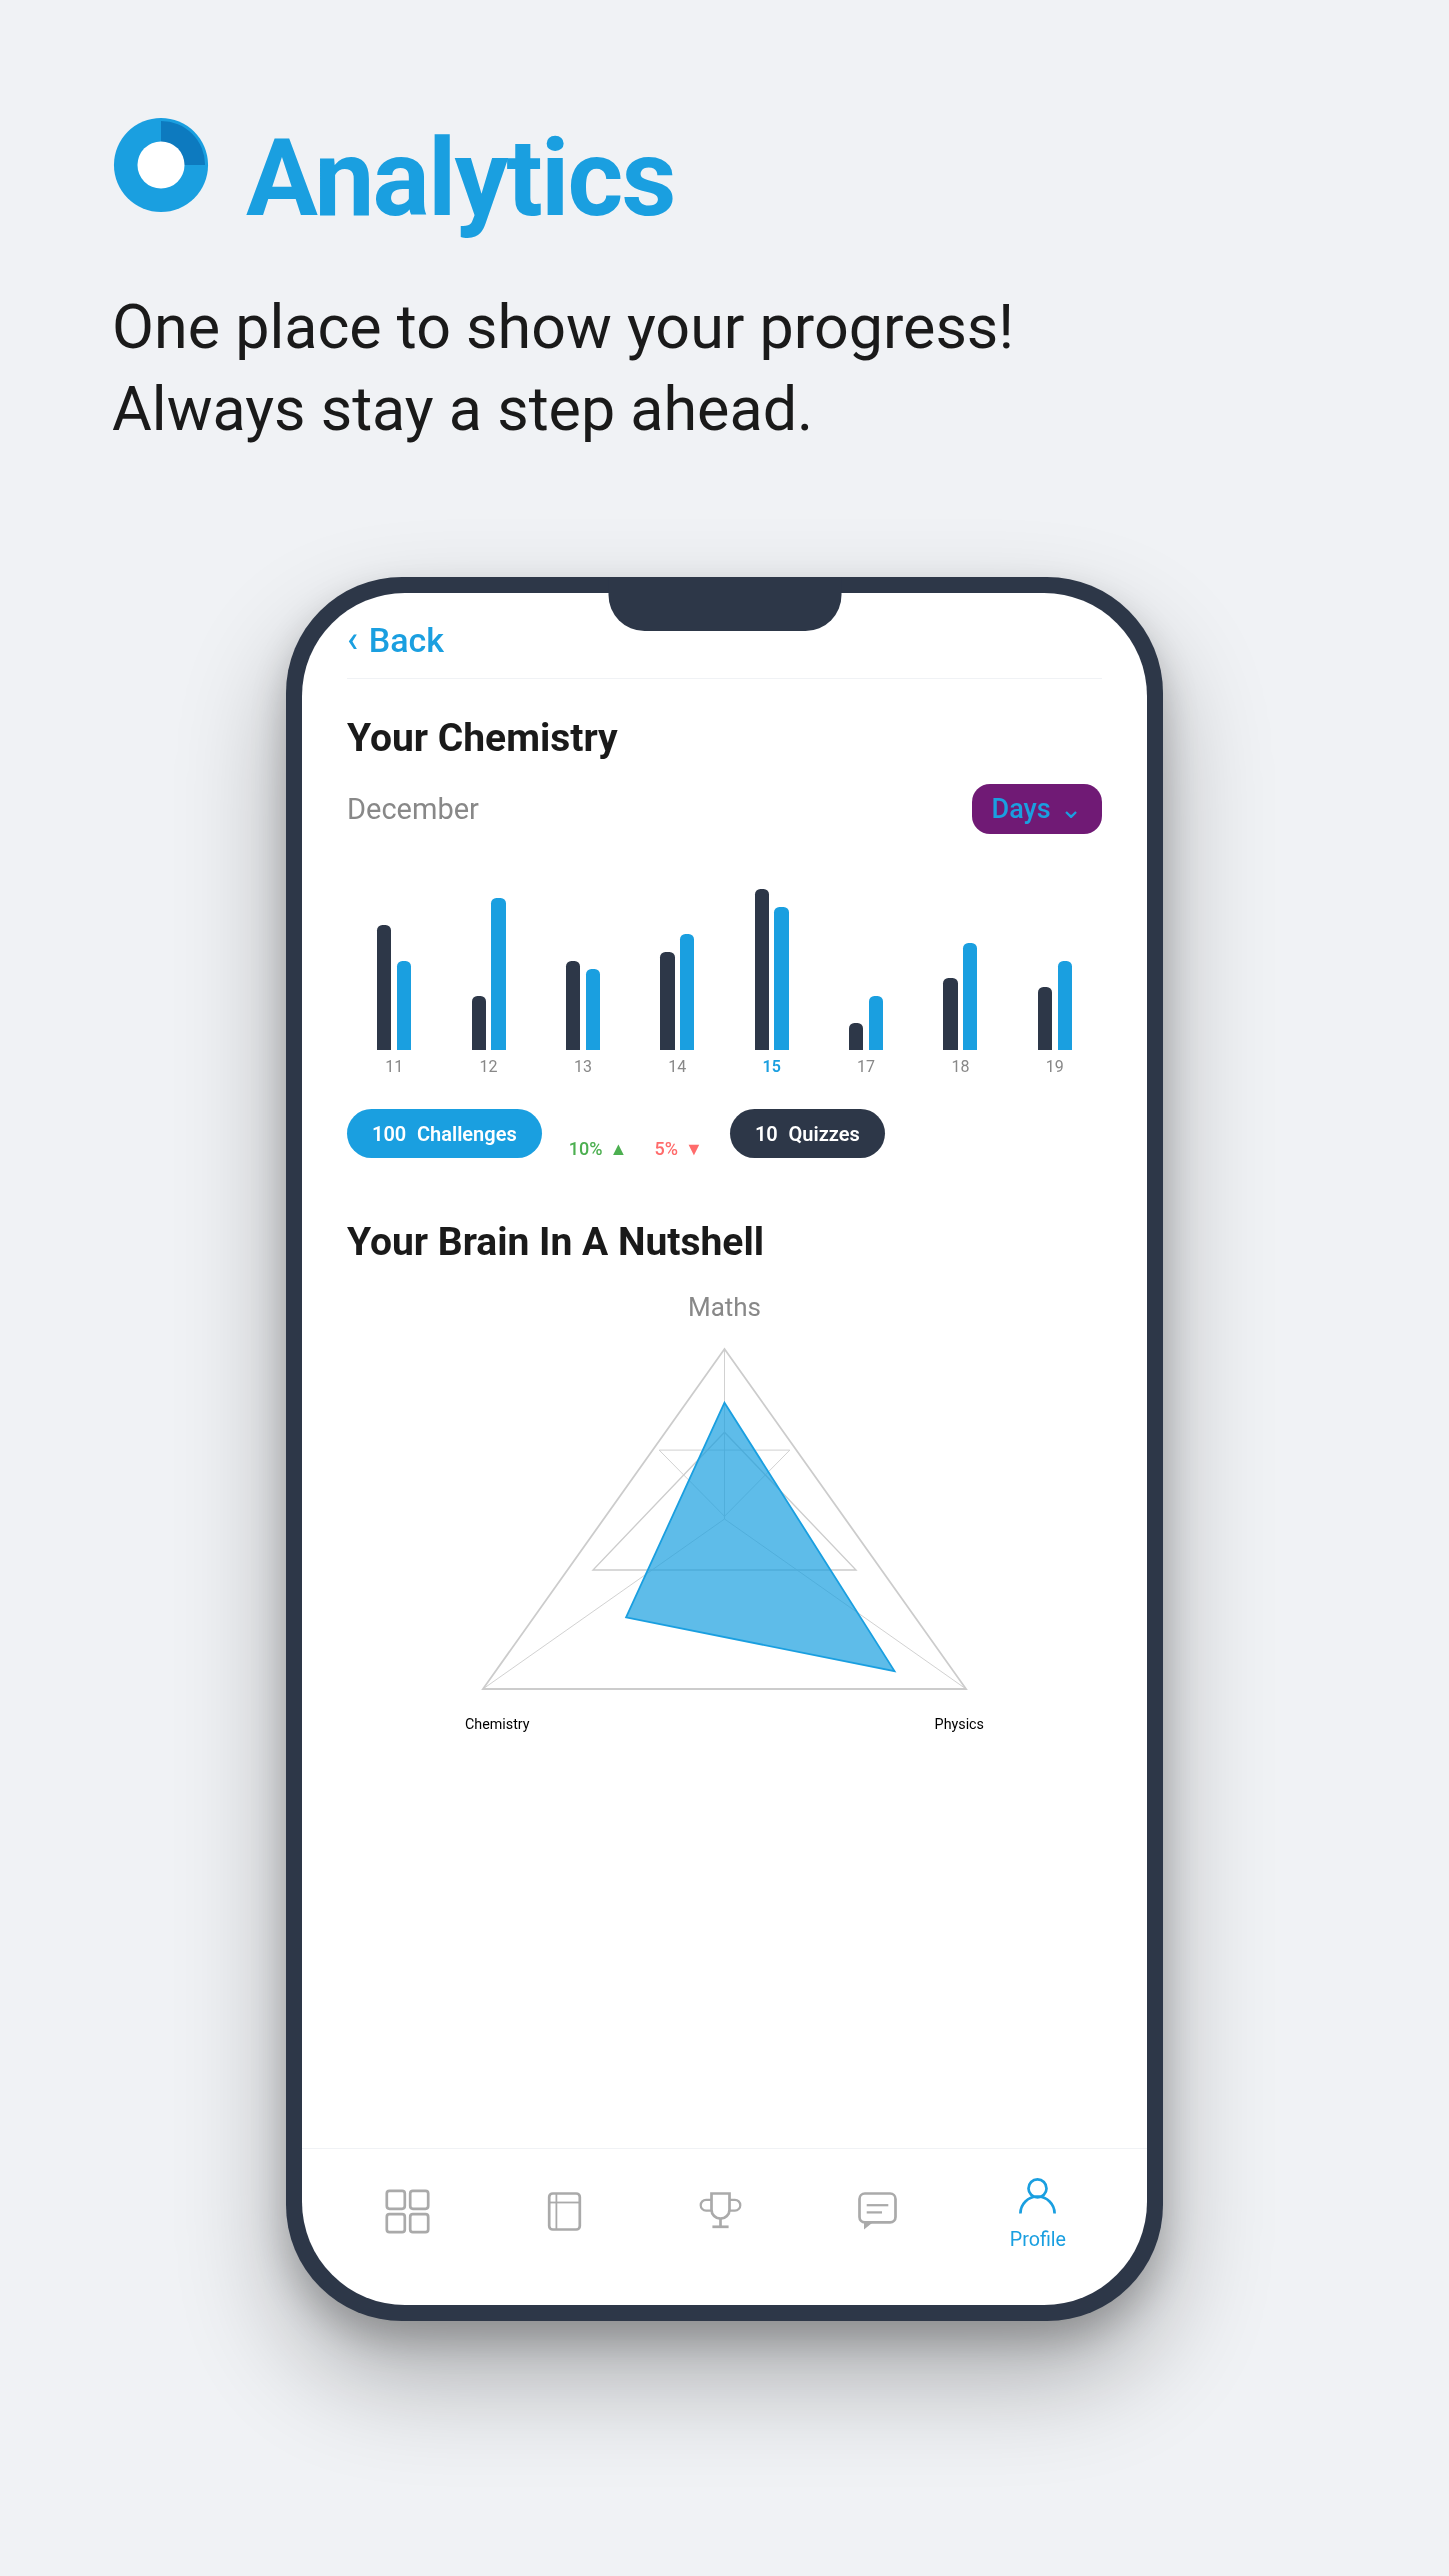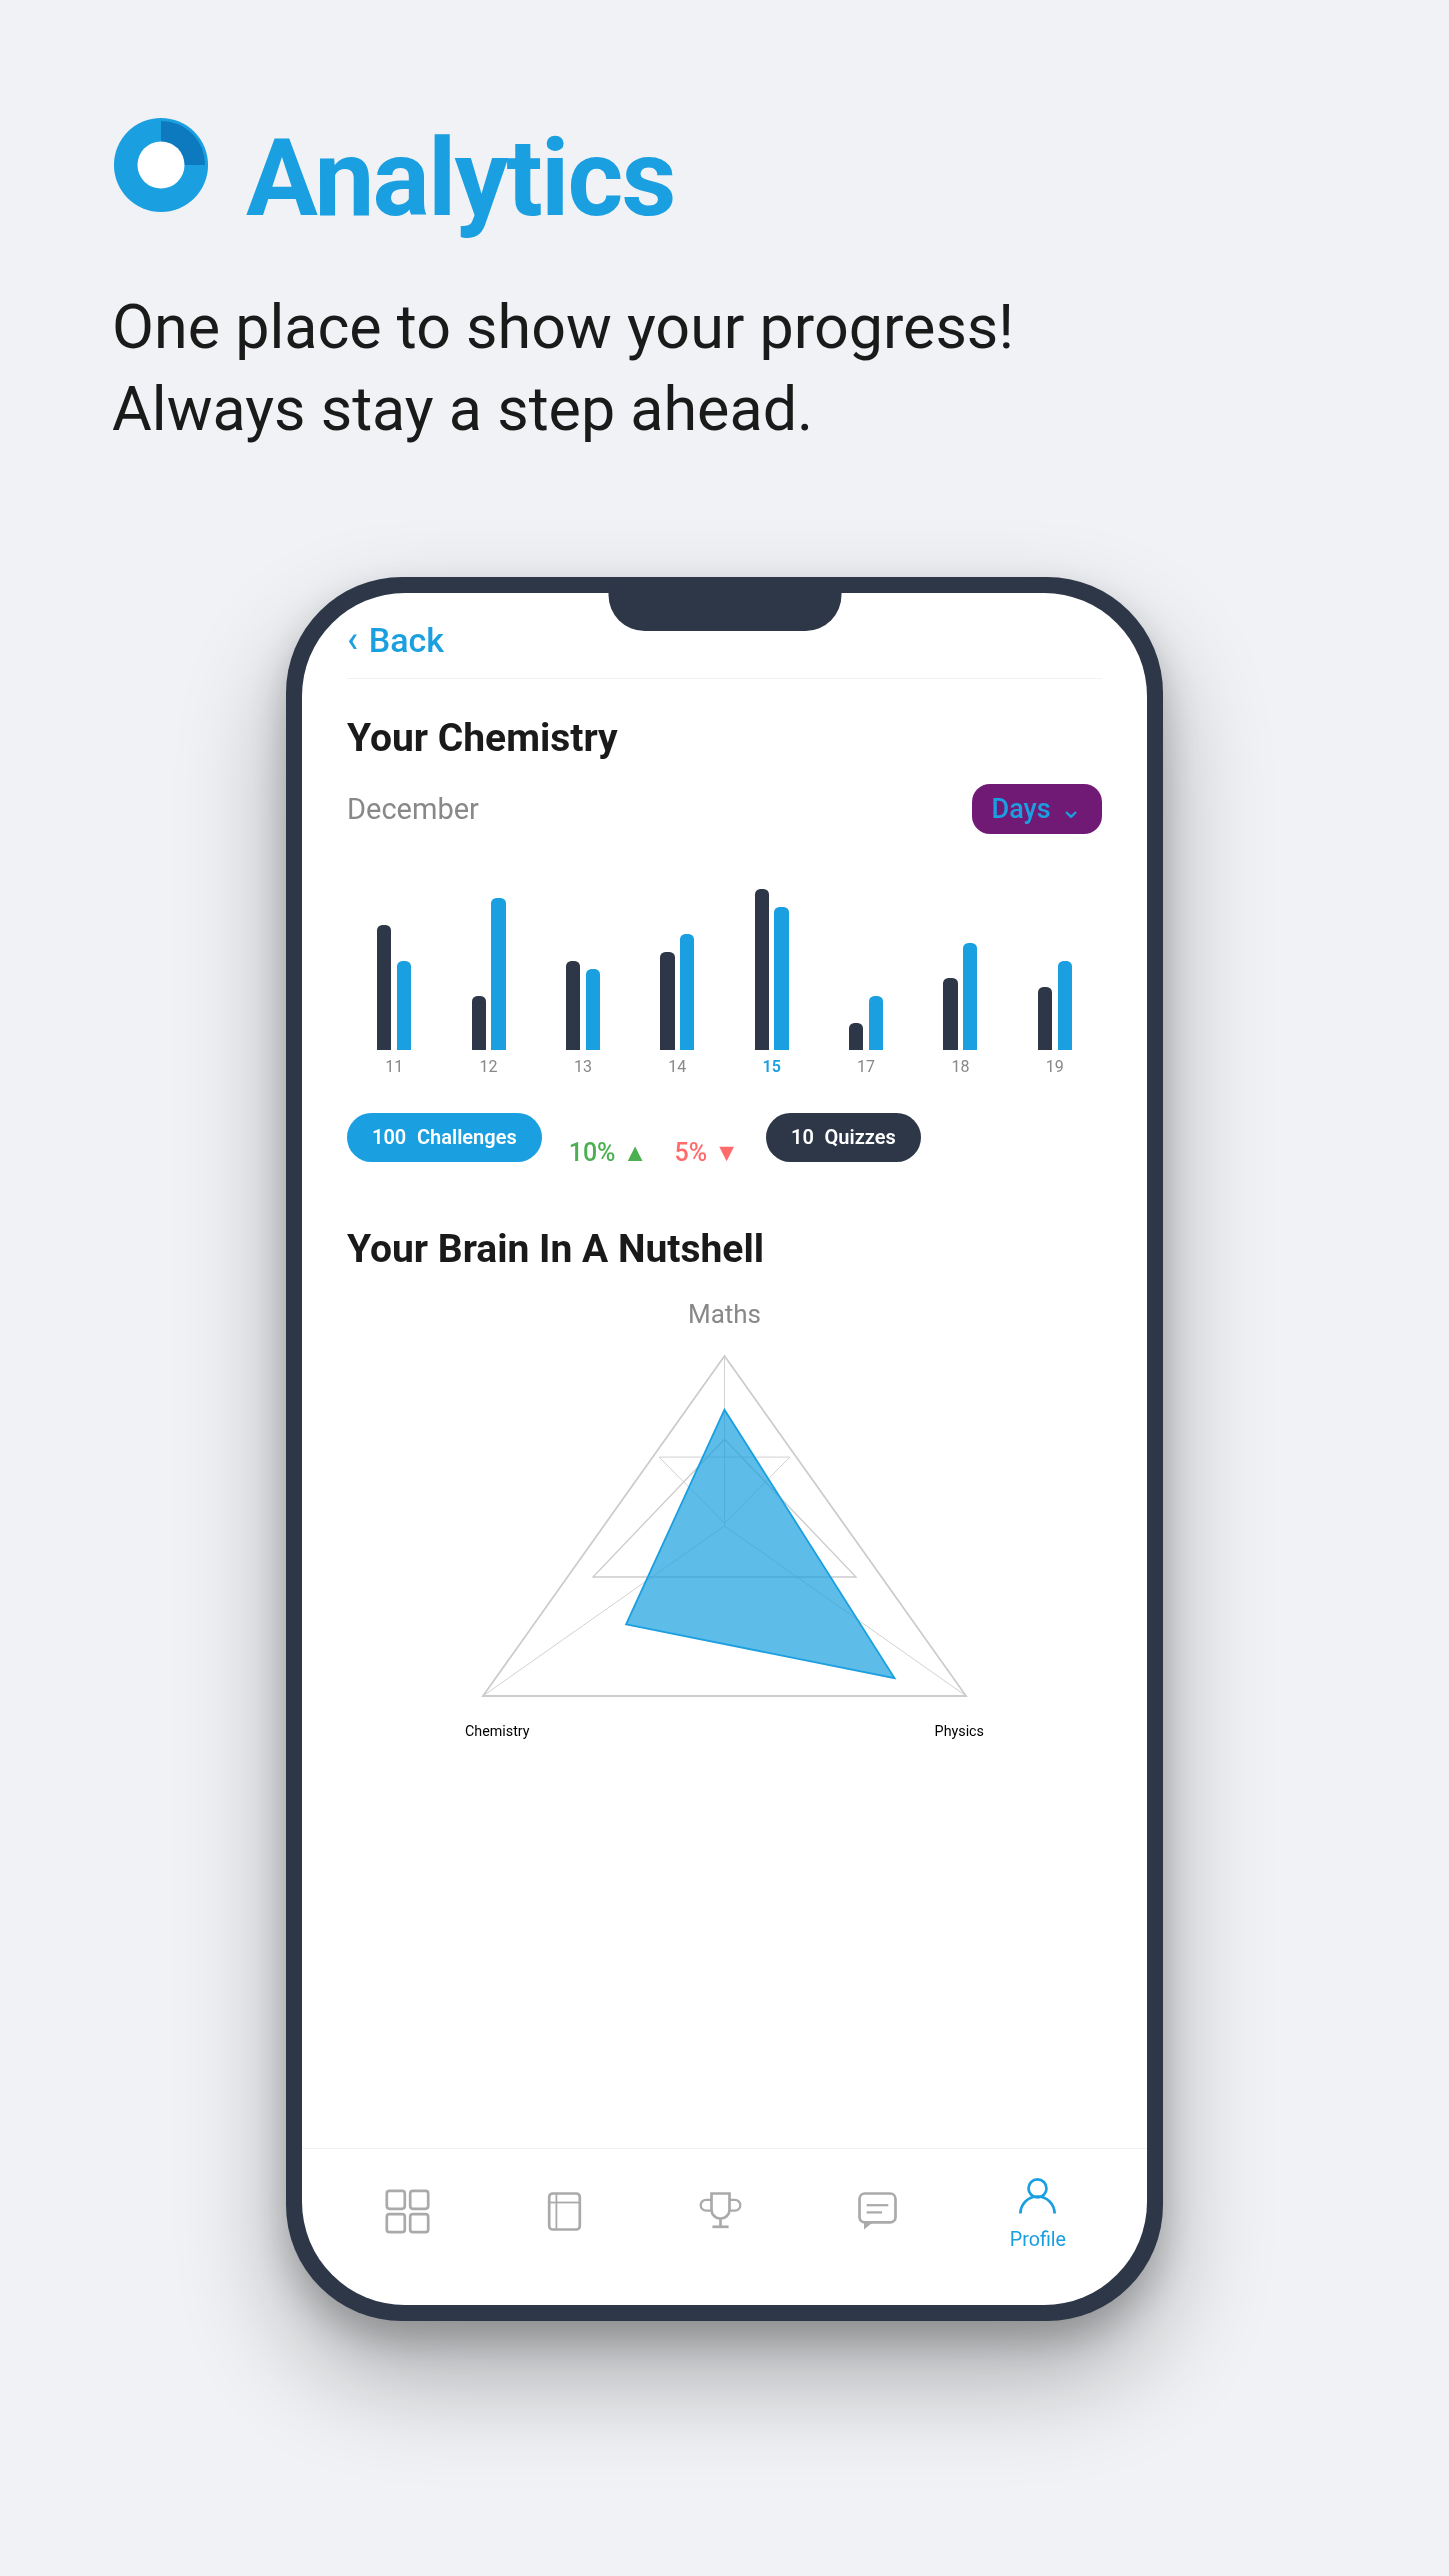--- a/index.html
+++ b/index.html
@@ -213,23 +213,23 @@
       font-size: 20px;
       font-weight: 600;
     }
 
     .stat-badge.dark {
       background: #2d3748;
     }
 
     .stat-percent {
       display: flex;
-      align-items: center;
+      align-items: flex-start;
       gap: 7.2px;
-      font-size: 25px;
+      font-size: 18px;
       color: #4caf50;
       font-weight: 500;
       margin-top: 31px;
     }
 
     .stat-percent.down {
       color: #ff6b6b;
     }
 
     

